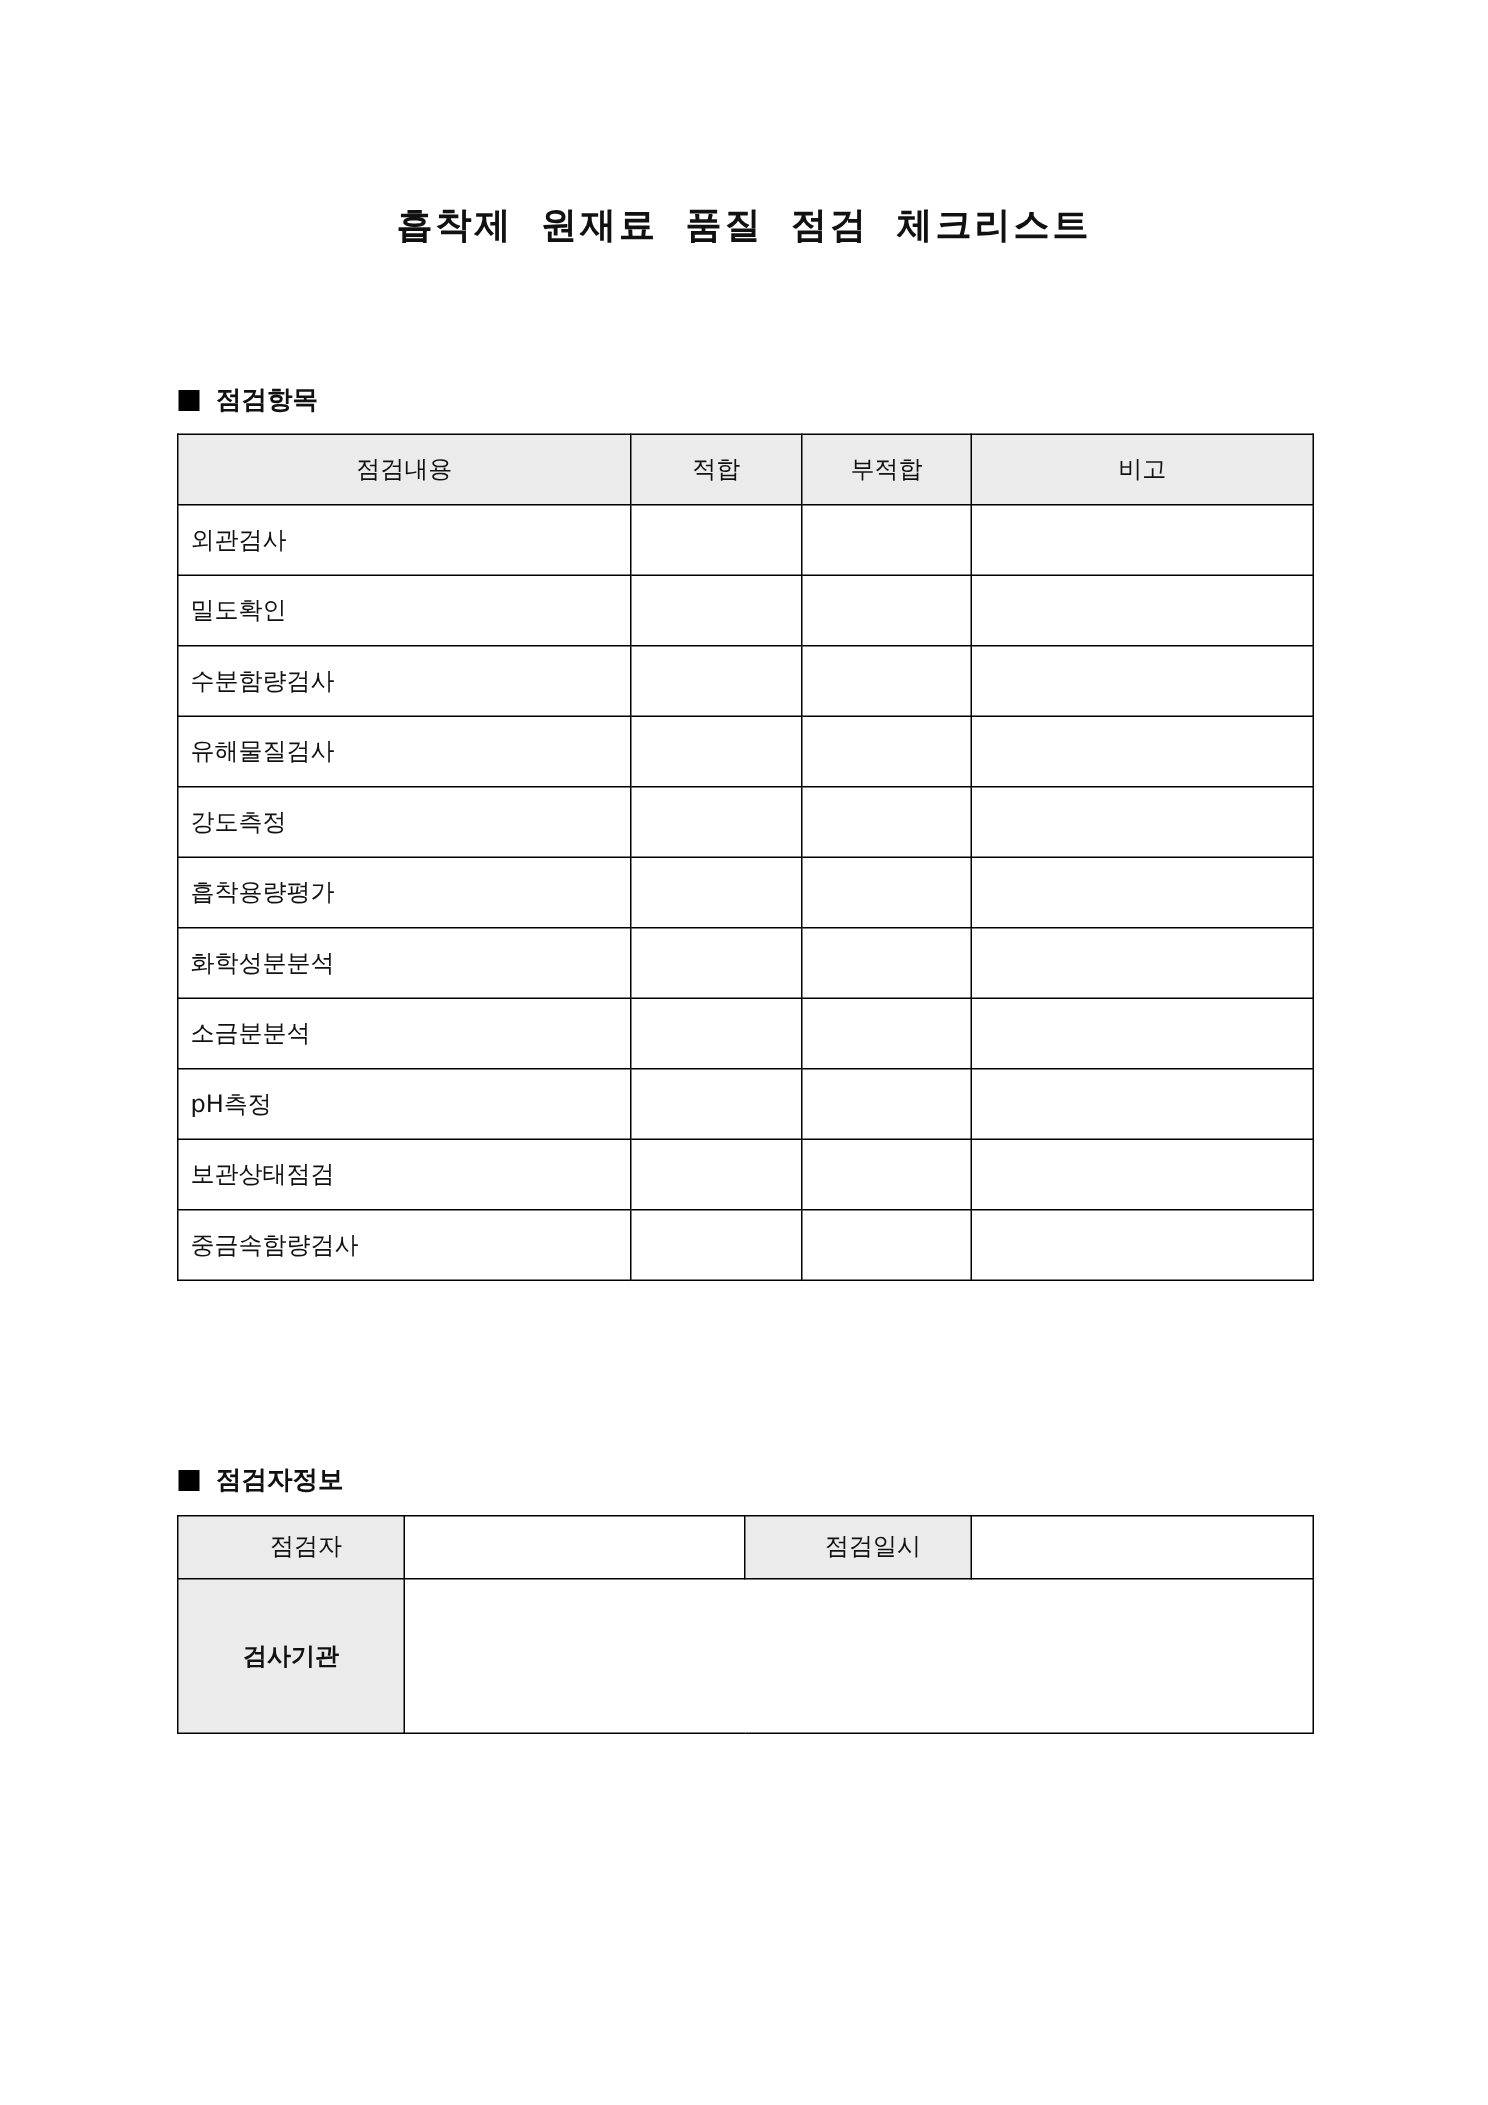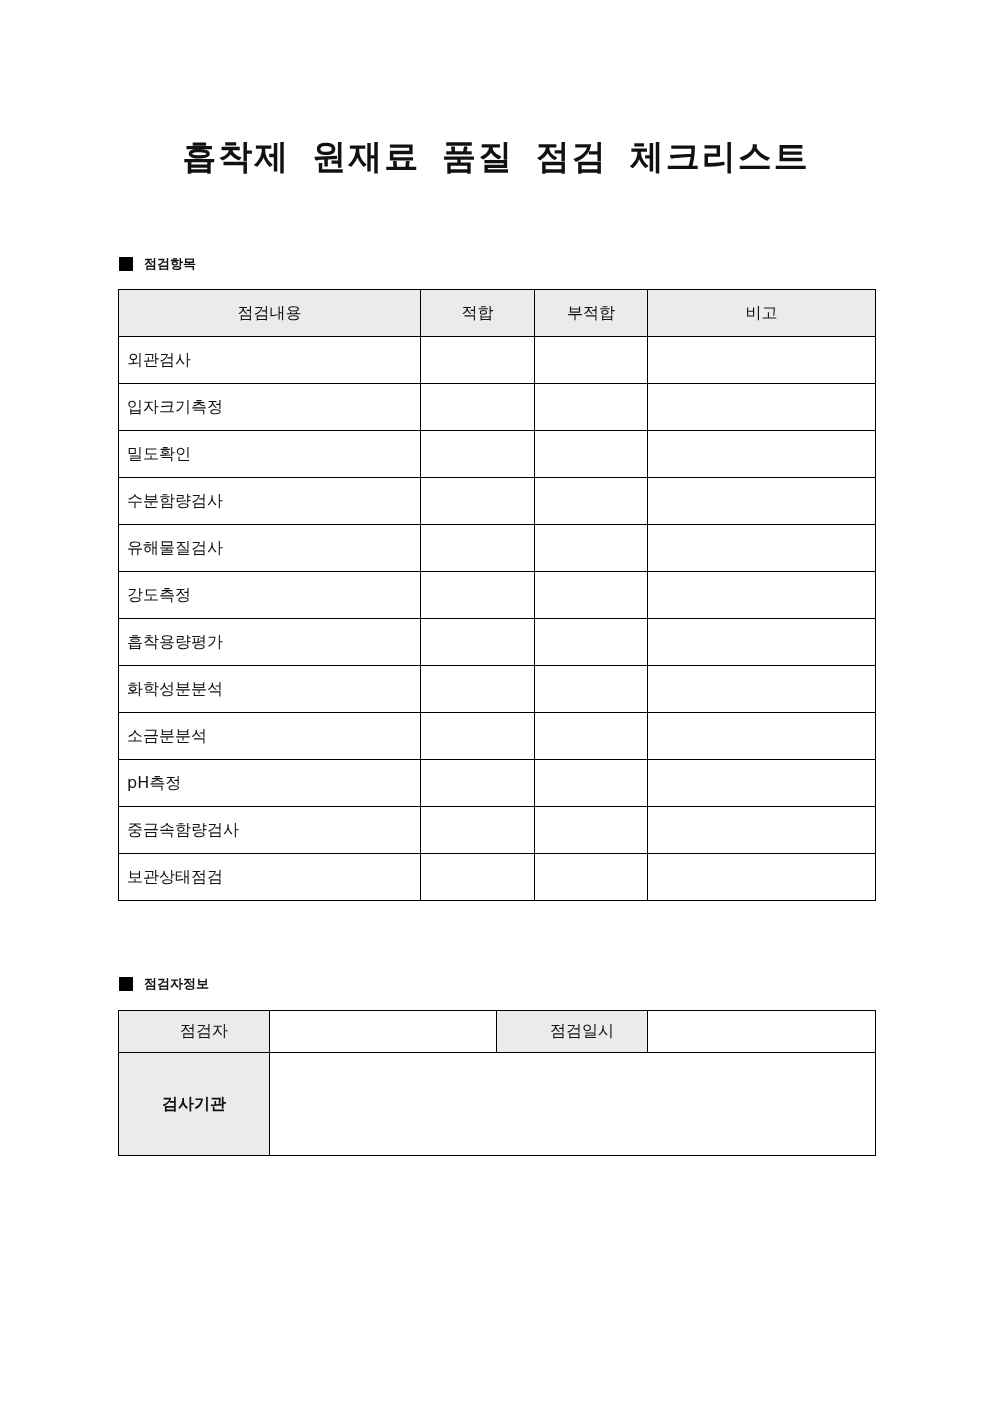--- a/index.html
+++ b/index.html
@@ -1,18 +1,18 @@
 <!DOCTYPE html>
 <html><head>
 <meta charset="utf-8">
 <style>
   html, body { margin: 0; padding: 0; background: #ffffff; }
   body { width: 992px; height: 1403px; position: relative; font-family: "DejaVu Sans", "Liberation Sans", sans-serif; color: #111; }
-  .title { position: absolute; left: 0; width: 992px; top: 134px; text-align: center; font-size: 34px; font-weight: bold; letter-spacing: 2px; word-spacing: 8px; }
-  .section-head { position: absolute; left: 119px; font-size: 13px; font-weight: bold; display: flex; align-items: center; }
+  .title { position: absolute; left: 0; width: 992px; top: 134px; text-align: center; font-size: 24px; font-weight: bold; letter-spacing: 2px; word-spacing: 8px; }
+  .section-head { position: absolute; left: 119px; font-size: 17px; font-weight: bold; display: flex; align-items: center; }
   .section-head .sq { display: inline-block; width: 14px; height: 14px; background: #000; margin-right: 11px; }
   table { position: absolute; border-collapse: collapse; table-layout: fixed; }
   td, th { border: 1.5px solid #000; font-size: 16px; font-weight: normal; padding: 0; }
   th { background: #ebebeb; text-align: center; }
   .check { left: 118px; top: 289px; width: 757px; }
   .check th { height: 46px; margin-top: 31px; }
   .check td { height: 46px; }
   .check td.item { padding-left: 8px; text-align: left; }
   .info { left: 118px; top: 1010px; width: 757px; }
   .info .r1 td, .info .r1 th { height: 41px; padding-left: 20px; }
@@ -39,26 +39,20 @@
     <tr>
       <th>점검내용</th>
       <th>적합</th>
       <th>부적합</th>
       <th>비고</th>
     </tr>
   </thead>
   <tbody id="check-body">
       <tr>
         <td class="item">외관검사</td>
-        <td></td>
-        <td></td>
-        <td></td>
-      </tr>
-      <tr>
-        <td class="item">입자크기측정</td>
         <td></td>
         <td></td>
         <td></td>
       </tr>
       <tr>
         <td class="item">밀도확인</td>
         <td></td>
         <td></td>
         <td></td>
       </tr>
@@ -98,27 +92,27 @@
         <td></td>
         <td></td>
       </tr>
       <tr>
         <td class="item">pH측정</td>
         <td></td>
         <td></td>
         <td></td>
       </tr>
       <tr>
-        <td class="item">중금속함량검사</td>
+        <td class="item">보관상태점검</td>
         <td></td>
         <td></td>
         <td></td>
       </tr>
       <tr>
-        <td class="item">보관상태점검</td>
+        <td class="item">중금속함량검사</td>
         <td></td>
         <td></td>
         <td></td>
       </tr>
     </tbody>
 </table>
 
 <div class="section-head" style="top:975px;">
   <span class="sq"></span>
   <span>점검자정보</span>

